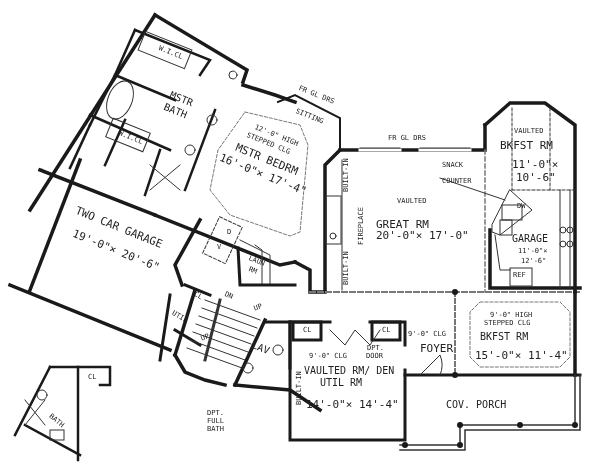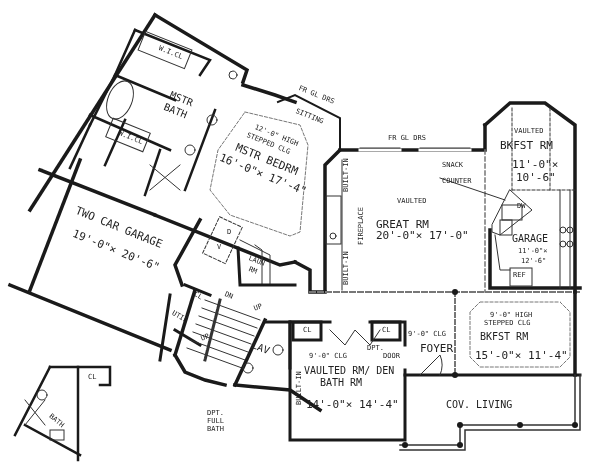--- a/index.html
+++ b/index.html
@@ -217,31 +217,31 @@
 <div class="lbl sm" style="left:253px;top:306px;transform:rotate(-20deg);">UP</div>
 <div class="lbl sm" style="left:200px;top:336px;transform:rotate(-20deg);">UP</div>
 <div class="lbl med" style="left:254px;top:340px;transform:rotate(22deg);">LAV</div>
 <div class="lbl sm" style="left:207px;top:410px;">DPT.</div>
 <div class="lbl sm" style="left:207px;top:418px;">FULL</div>
 <div class="lbl sm" style="left:207px;top:426px;">BATH</div>
 
 <div class="lbl sm" style="left:303px;top:327px;">CL</div>
 <div class="lbl sm" style="left:382px;top:327px;">CL</div>
 <div class="lbl sm" style="left:367px;top:345px;">DPT.</div>
-<div class="lbl sm" style="left:366px;top:353px;margin-left:17px;">DOOR</div>
+<div class="lbl sm" style="left:366px;top:353px;">DOOR</div>
 <div class="lbl sm" style="left:309px;top:353px;">9'-0" CLG</div>
 <div class="lbl med" style="left:304px;top:366px;">VAULTED RM/ DEN</div>
-<div class="lbl med" style="left:320px;top:378px;">BATH RM</div>
+<div class="lbl med" style="left:320px;top:378px;">UTIL RM</div>
 <div class="lbl big" style="left:306px;top:399px;">14'-0"× 14'-4"</div>
 <div class="lbl sm" style="left:296px;top:405px;transform:rotate(-90deg);">BUILT-IN</div>
 
 <div class="lbl sm" style="left:408px;top:331px;">9'-0" CLG</div>
 <div class="lbl big" style="left:420px;top:343px;">FOYER</div>
 
 <div class="lbl sm" style="left:490px;top:312px;">9'-0" HIGH</div>
 <div class="lbl sm" style="left:484px;top:320px;">STEPPED CLG</div>
 <div class="lbl med" style="left:480px;top:332px;">BKFST RM</div>
 <div class="lbl big" style="left:475px;top:350px;">15'-0"× 11'-4"</div>
 
-<div class="lbl med" style="left:446px;top:400px;">COV. LIVING</div>
+<div class="lbl med" style="left:446px;top:400px;">COV. PORCH</div>
 
 <div class="lbl sm" style="left:88px;top:374px;">CL</div>
 <div class="lbl sm" style="left:52px;top:413px;transform:rotate(40deg);">BATH</div>
 
 </body></html>

